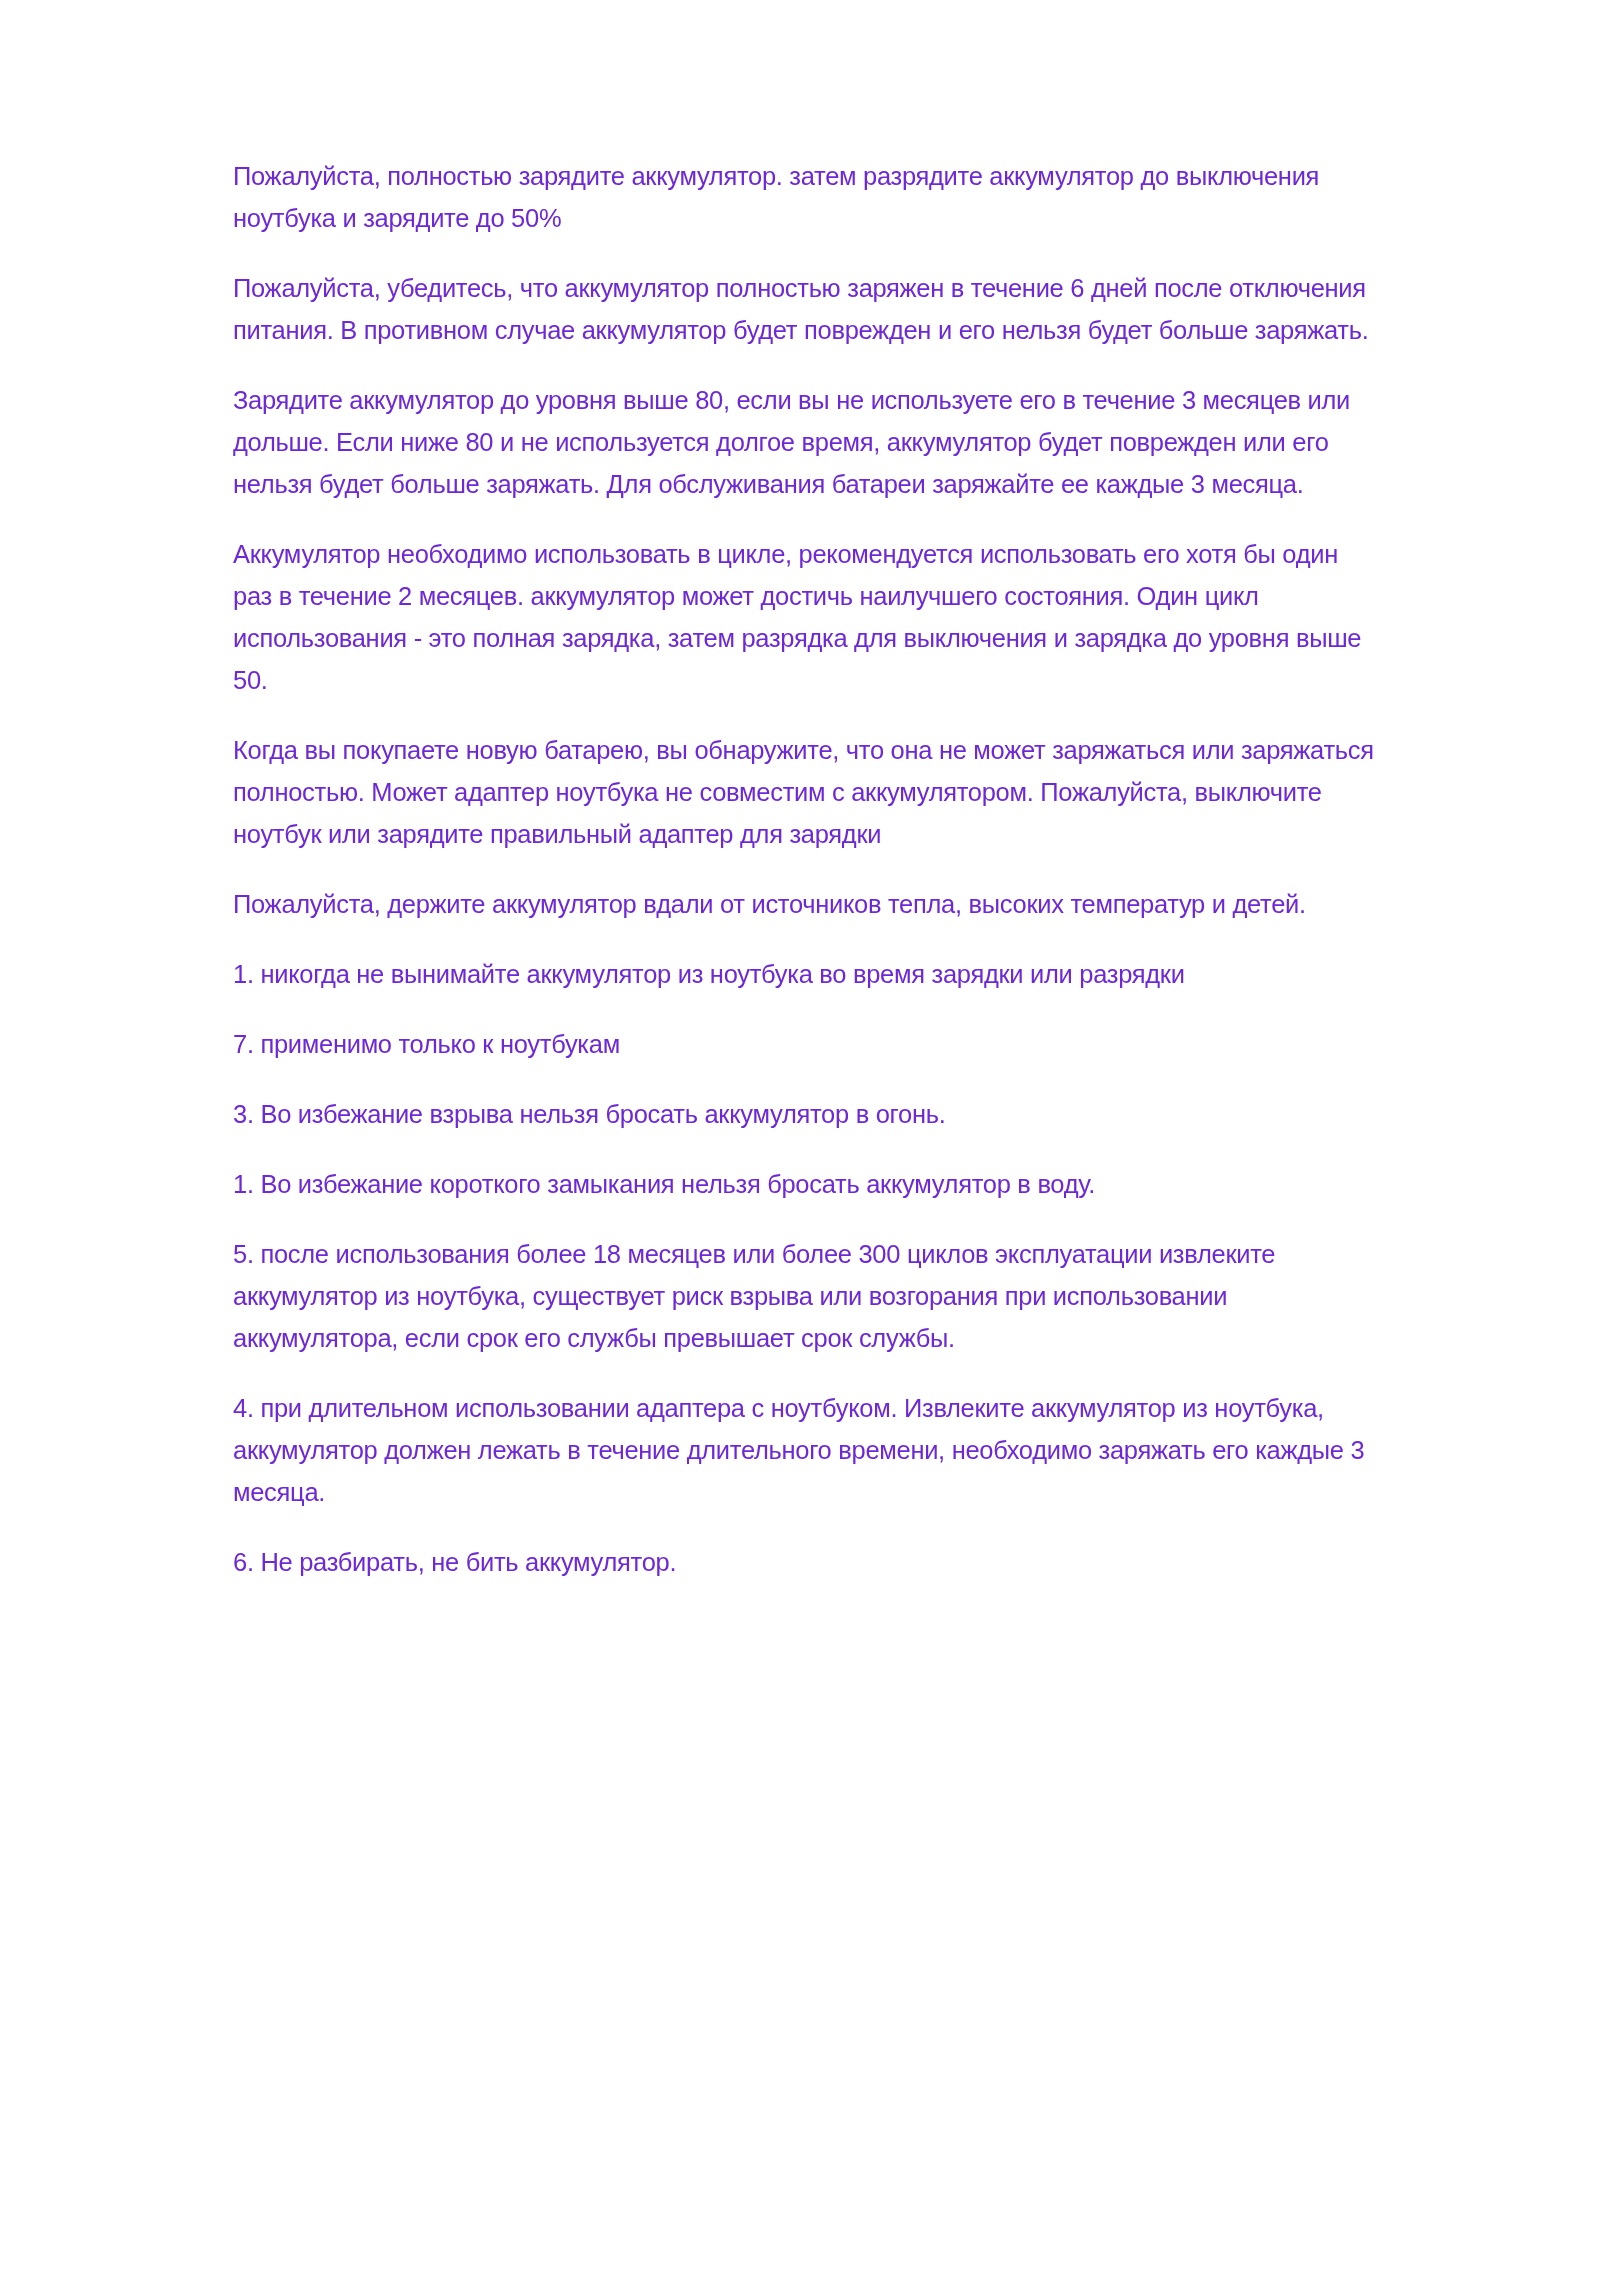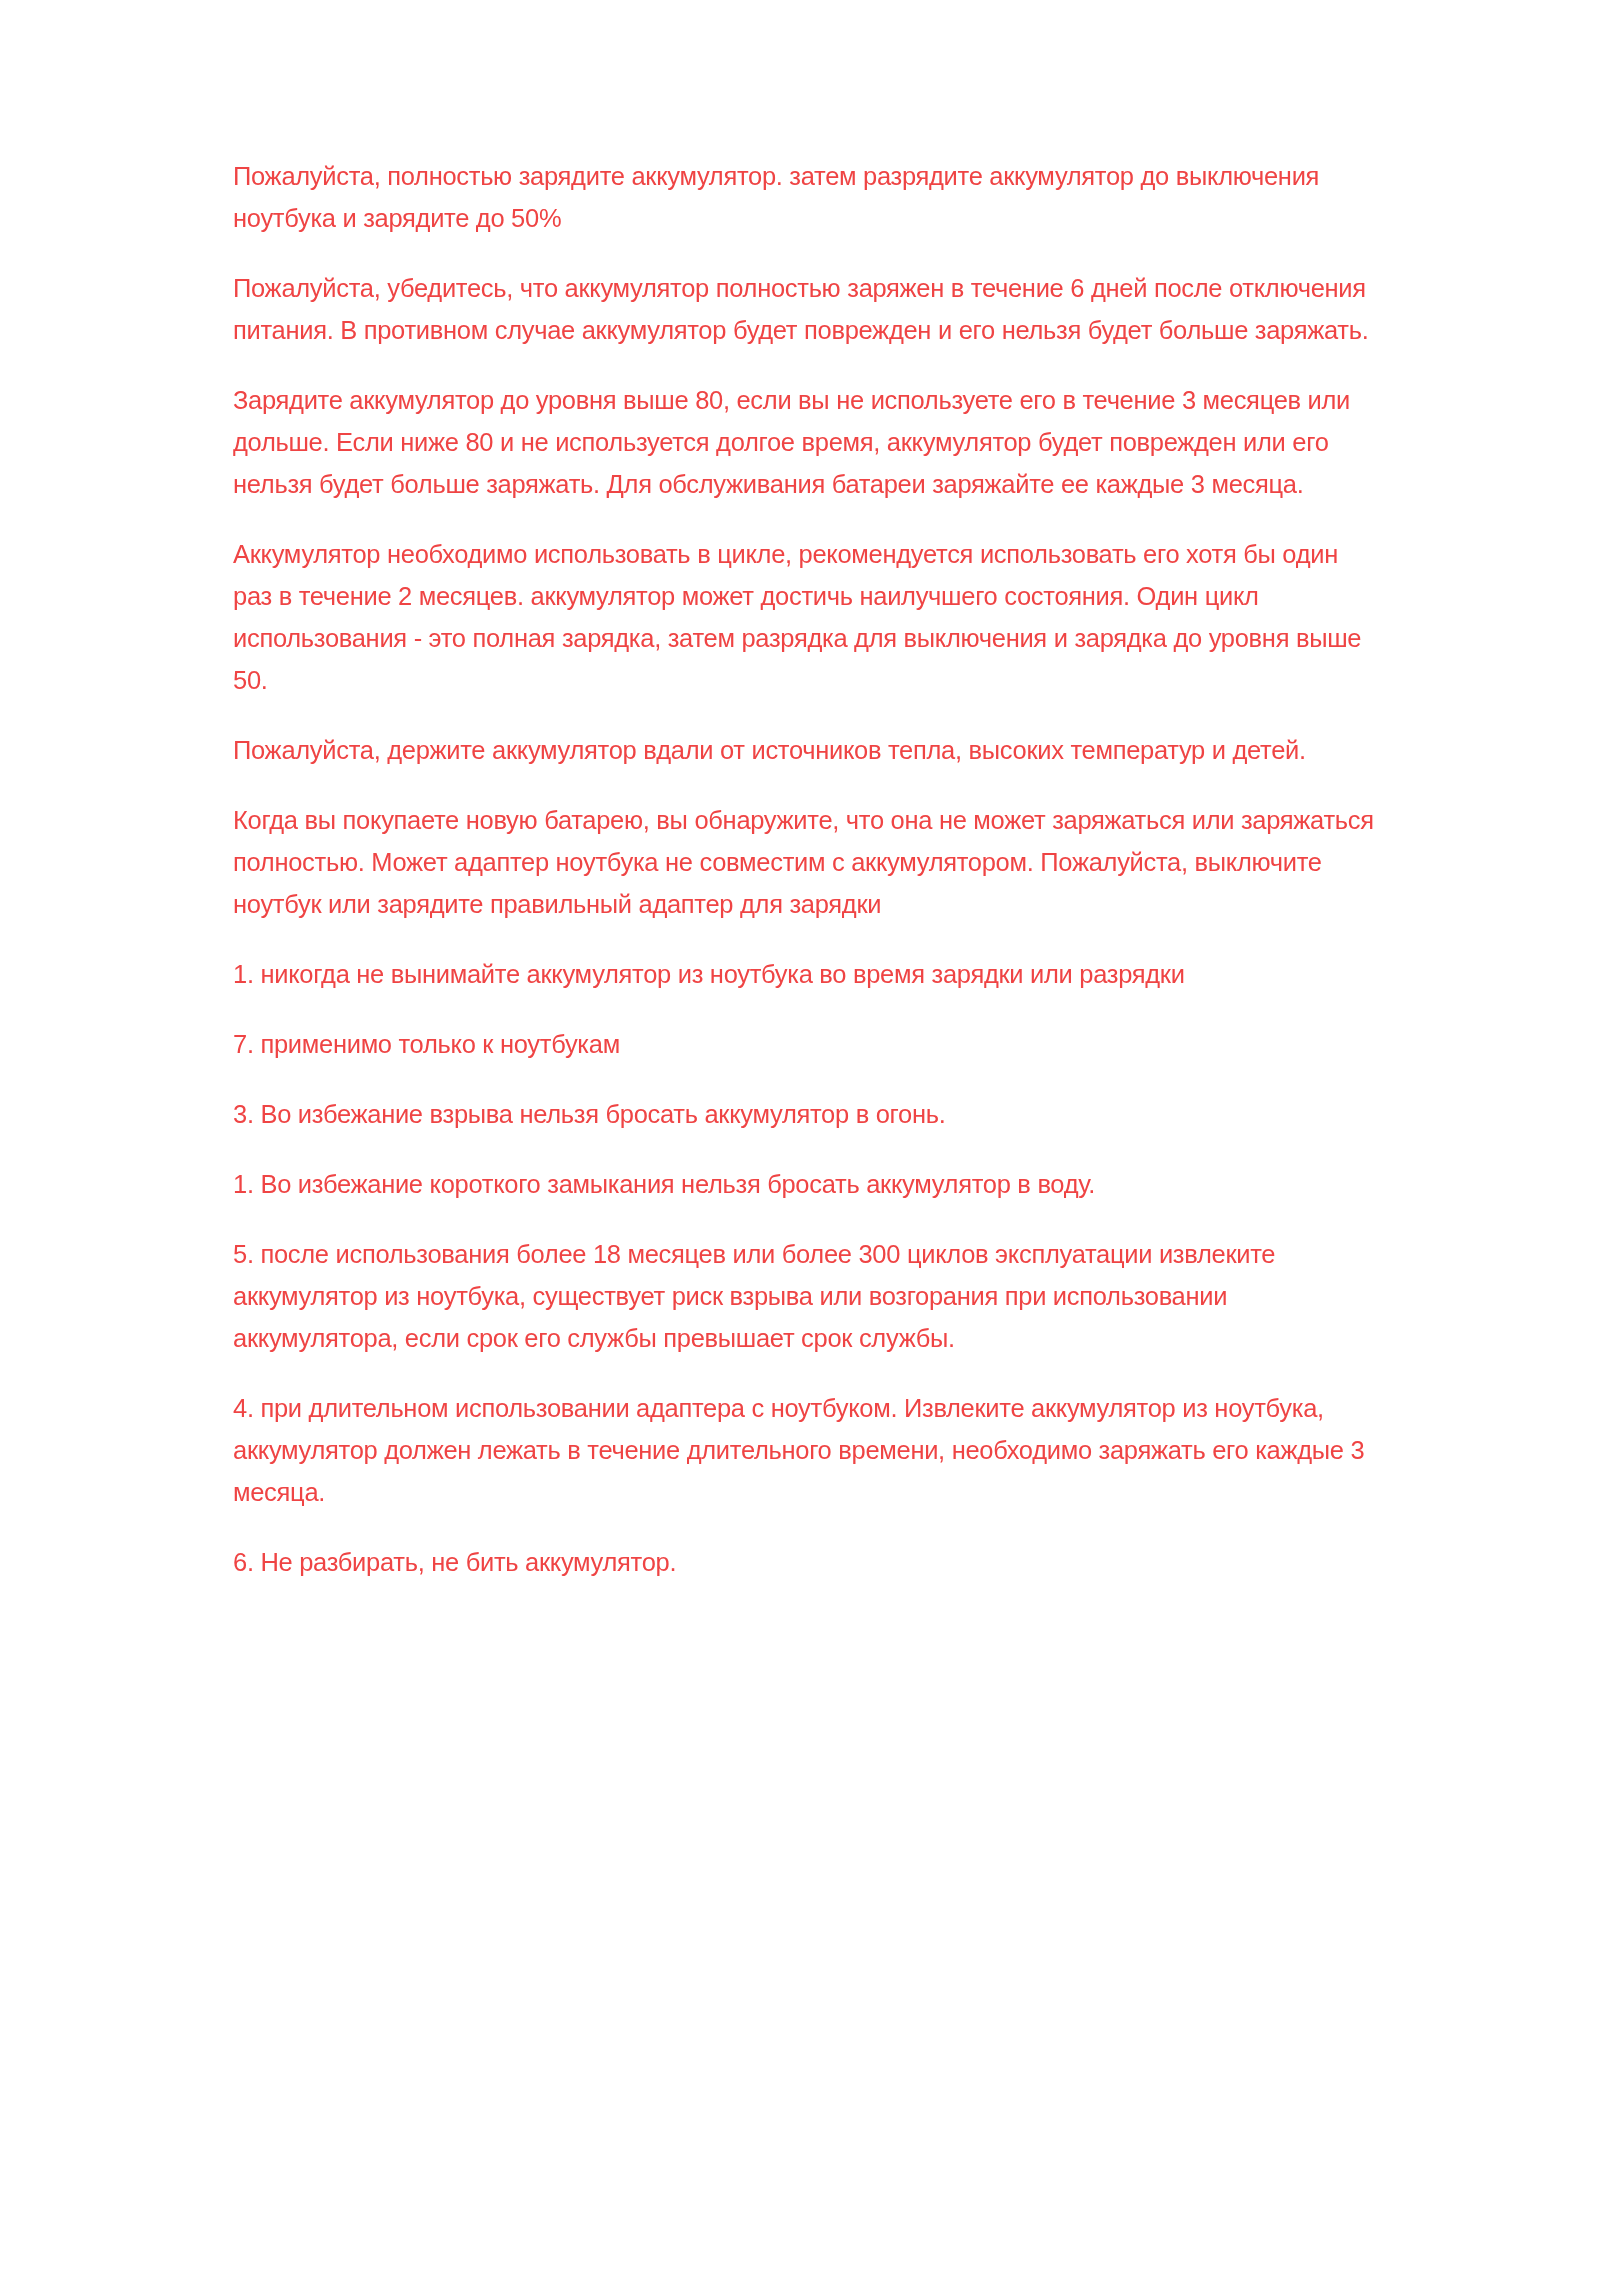--- a/index.html
+++ b/index.html
@@ -14,21 +14,21 @@
       overflow: hidden;
     }
     .page {
       position: absolute;
       left: 233px;
       top: 155px;
       width: 1313px;
       font-family: "Liberation Sans", sans-serif;
       font-size: 25.5px;
       line-height: 42px;
-      color: #ef4444;
+      color: #6d28d9;
       letter-spacing: -0.3px;
     }
     .para {
       margin: 0 0 28px 0;
       white-space: pre-line;
     }
   </style>
 </head>
 <body>
 
@@ -37,24 +37,24 @@
 ноутбука и зарядите до 50%</p>
   <p class="para">Пожалуйста, убедитесь, что аккумулятор полностью заряжен в течение 6 дней после отключения
 питания. В противном случае аккумулятор будет поврежден и его нельзя будет больше заряжать.</p>
   <p class="para">Зарядите аккумулятор до уровня выше 80, если вы не используете его в течение 3 месяцев или
 дольше. Если ниже 80 и не используется долгое время, аккумулятор будет поврежден или его
 нельзя будет больше заряжать. Для обслуживания батареи заряжайте ее каждые 3 месяца.</p>
   <p class="para">Аккумулятор необходимо использовать в цикле, рекомендуется использовать его хотя бы один
 раз в течение 2 месяцев. аккумулятор может достичь наилучшего состояния. Один цикл
 использования - это полная зарядка, затем разрядка для выключения и зарядка до уровня выше
 50.</p>
-  <p class="para">Пожалуйста, держите аккумулятор вдали от источников тепла, высоких температур и детей.</p>
   <p class="para">Когда вы покупаете новую батарею, вы обнаружите, что она не может заряжаться или заряжаться
 полностью. Может адаптер ноутбука не совместим с аккумулятором. Пожалуйста, выключите
 ноутбук или зарядите правильный адаптер для зарядки</p>
+  <p class="para">Пожалуйста, держите аккумулятор вдали от источников тепла, высоких температур и детей.</p>
   <p class="para">1. никогда не вынимайте аккумулятор из ноутбука во время зарядки или разрядки</p>
   <p class="para">7. применимо только к ноутбукам</p>
   <p class="para">3. Во избежание взрыва нельзя бросать аккумулятор в огонь.</p>
   <p class="para">1. Во избежание короткого замыкания нельзя бросать аккумулятор в воду.</p>
   <p class="para">5. после использования более 18 месяцев или более 300 циклов эксплуатации извлеките
 аккумулятор из ноутбука, существует риск взрыва или возгорания при использовании
 аккумулятора, если срок его службы превышает срок службы.</p>
   <p class="para">4. при длительном использовании адаптера с ноутбуком. Извлеките аккумулятор из ноутбука,
 аккумулятор должен лежать в течение длительного времени, необходимо заряжать его каждые 3
 месяца.</p>

